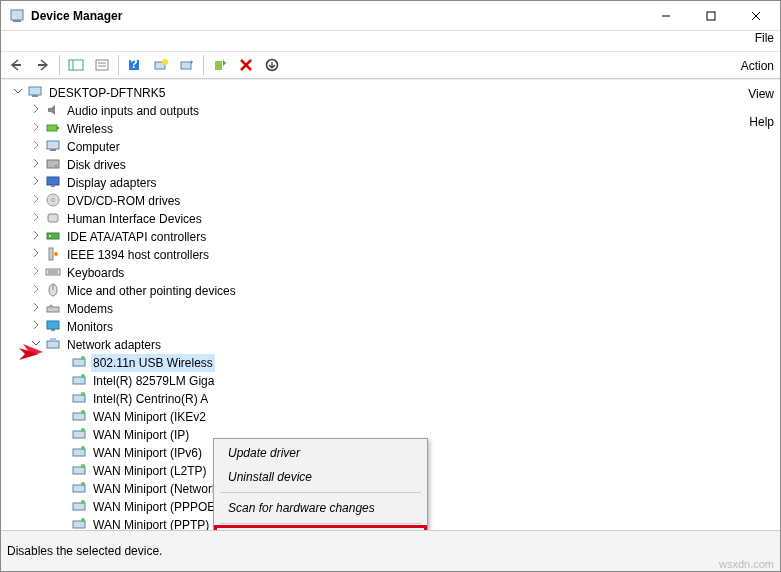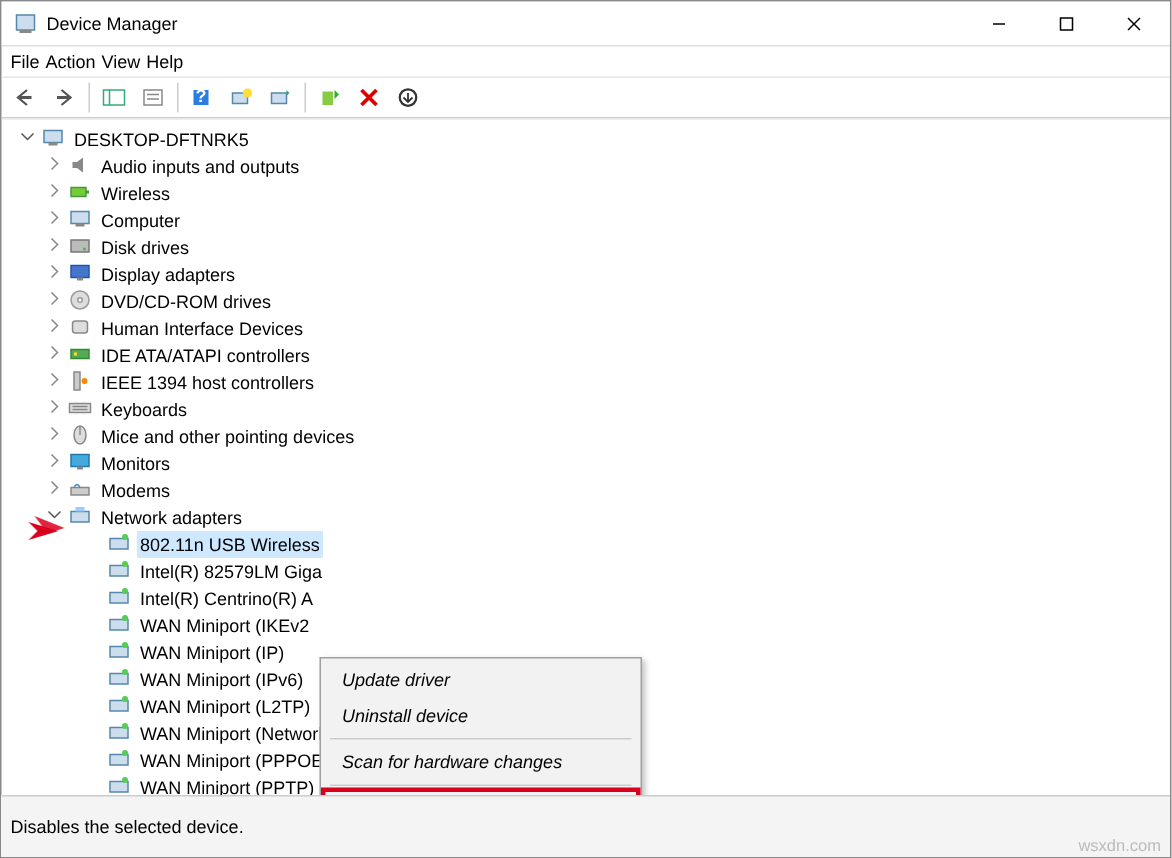--- a/index.html
+++ b/index.html
@@ -1,21 +1,21 @@
 <!DOCTYPE html>
 <html><head>
 <meta charset="utf-8">
 <style>
 * { box-sizing: border-box; font-family: "Segoe UI", Tahoma, sans-serif; font-size: 12px; }
 body { margin: 0; background: #fff; width: 781px; height: 572px; overflow: hidden; border: 1px solid #888; position: relative; }
-.titlebar { height: 30px; display: flex; align-items: center; padding: 0 2px 0 8px; background: #fff; border-bottom: 1px solid #ddd; }
+.titlebar { height: 30px; display: flex; align-items: center; padding: 0 2px 0 8px; background: #fff; border-bottom: 1px solid #ddd; font-weight: bold; }
 .titlebar .t-icon { width: 16px; height: 16px; margin-right: 6px; }
 .titlebar .title { flex: 1; }
 .wbtn { width: 45px; height: 28px; display: flex; align-items: center; justify-content: center; }
-.menubar { height: 20px; display: flex; align-items: center; padding: 0 6px; gap: 4px; }
+.menubar { height: 20px; display: flex; align-items: flex-end; padding: 0 6px; gap: 14px; flex-direction: column; }
 .menubar span { }
 .toolbar { height: 28px; display: flex; align-items: center; padding: 2px 4px; gap: 2px; border-top: 1px solid #e5e5e5; border-bottom: 1px solid #ccc; }
 .tbtn { width: 24px; height: 24px; display: flex; align-items: center; justify-content: center; }
 .sep { width: 1px; height: 20px; background: #ccc; margin: 0 2px; }
 .tree-wrap { position: relative; height: 472px; border-top: 1px solid #eee; }
 .tree { position: absolute; inset: 0; overflow-y: scroll; padding: 4px 0 4px 4px; line-height: 18px; }
 .node { display: flex; align-items: flex-start; height: 18px; white-space: nowrap; }
 .exp { width: 14px; height: 14px; margin-right: 2px; display: flex; align-items: center; justify-content: center; color: #7a7a7a; font-size: 10px; }
 .ico { width: 16px; height: 16px; margin-right: 4px; display: flex; align-items: center; justify-content: center; }
 .lbl { padding: 0 2px; }
@@ -305,39 +305,39 @@
         <span class="lbl">Mice and other pointing devices</span>
       </div>
       <div class="node d1">
         <span class="exp">
           <svg width="10" height="10">
             <path d="M3 1 L7 5 L3 9" fill="none" stroke="#888"></path>
           </svg>
         </span>
         <span class="ico">
           <svg width="16" height="16">
+            <rect x="2" y="7" width="12" height="5" fill="#ccc" stroke="#888"></rect>
+            <path d="M4 7 Q6 3 8 7" fill="none" stroke="#58a"></path>
+          </svg>
+        </span>
+        <span class="lbl">Modems</span>
+      </div>
+      <div class="node d1">
+        <span class="exp">
+          <svg width="10" height="10">
+            <path d="M3 1 L7 5 L3 9" fill="none" stroke="#888"></path>
+          </svg>
+        </span>
+        <span class="ico">
+          <svg width="16" height="16">
             <rect x="2" y="3" width="12" height="8" fill="#4ad" stroke="#27a"></rect>
             <rect x="6" y="11" width="4" height="2" fill="#888"></rect>
           </svg>
         </span>
         <span class="lbl">Monitors</span>
-      </div>
-      <div class="node d1">
-        <span class="exp">
-          <svg width="10" height="10">
-            <path d="M3 1 L7 5 L3 9" fill="none" stroke="#888"></path>
-          </svg>
-        </span>
-        <span class="ico">
-          <svg width="16" height="16">
-            <rect x="2" y="7" width="12" height="5" fill="#ccc" stroke="#888"></rect>
-            <path d="M4 7 Q6 3 8 7" fill="none" stroke="#58a"></path>
-          </svg>
-        </span>
-        <span class="lbl">Modems</span>
       </div>
       <div class="node d1">
         <span class="exp">
           <svg width="10" height="10">
             <path d="M1 3 L5 7 L9 3" fill="none" stroke="#555"></path>
           </svg>
         </span>
         <span class="ico">
           <svg width="16" height="16">
             <rect x="2" y="5" width="12" height="7" fill="#cde" stroke="#58a"></rect>

